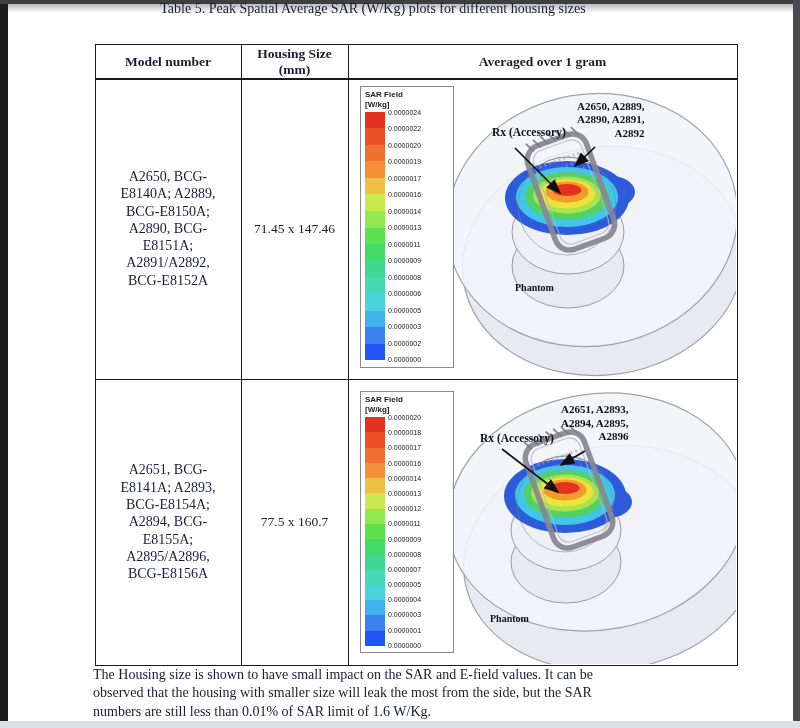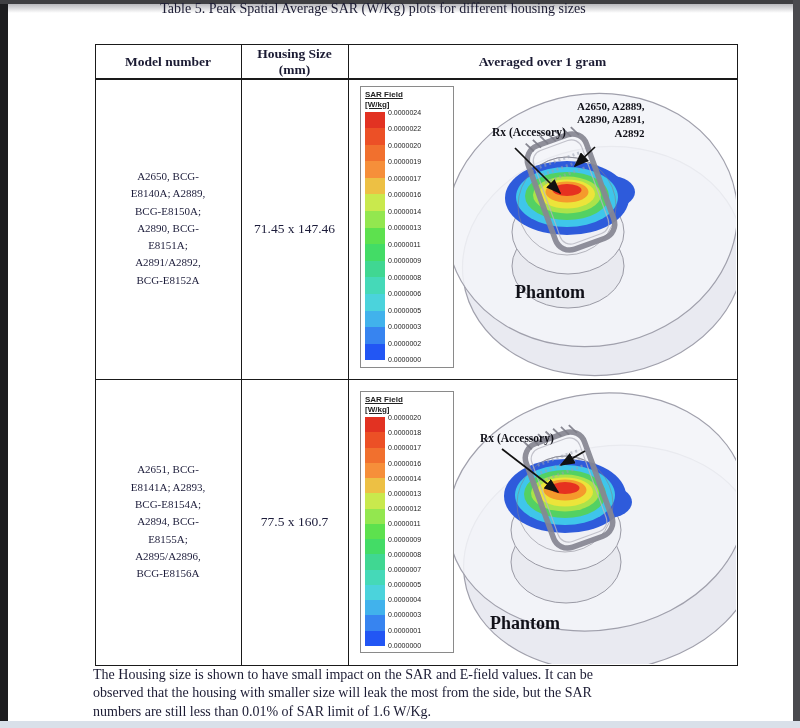--- a/index.html
+++ b/index.html
@@ -26,45 +26,45 @@
   .h1{top:33px;} .h2{top:333.5px;}
   .cell{position:absolute;display:flex;flex-direction:column;align-items:center;justify-content:center;text-align:center;}
   .hdr{font-weight:bold;font-size:13.5px;line-height:16px;}
   .hc1{left:0;top:0;width:144px;height:33px;}
   .hc2{left:146px;top:0;width:105px;height:33px;text-align:center;}
   .hc3{left:253px;top:0;width:387px;height:33px;}
   .mc1{left:0;top:34.5px;width:144px;height:298px;}
   .mc2{left:146px;top:34.5px;width:105px;height:298px;}
   .mc1b{left:0;top:335px;width:144px;height:284px;}
   .mc2b{left:146px;top:335px;width:105px;height:284px;}
-  .model{font-size:11px;line-height:17.3px;color:#1c1c3a;}
+  .model{font-size:14px;line-height:17.3px;color:#1c1c3a;}
   .housing{font-size:13.5px;color:#1c1c3a;text-align:center;}
   
   .sarcell{position:absolute;left:253px;width:387px;overflow:hidden;}
   .sar1{top:34.5px;height:298px;}
   .sar2{top:335px;height:284px;}
   .sarsvg{position:absolute;left:0;top:0;width:100%;height:100%;}
   
   .legend{position:absolute;left:11px;width:94px;background:#ffffff;border:1px solid #8a8a8a;
           box-sizing:border-box;display:flex;flex-direction:column;padding:3px 4px 6px 4px;
           font-family:"Liberation Sans",sans-serif;z-index:3;}
   .lg1{top:6px;height:282px;}
   .lg2{top:11px;height:262px;}
-  .legend-title,.legend-unit{font-size:8px;font-weight:bold;color:#222;line-height:10px;text-decoration:underline;}
+  .legend-title,.legend-unit{font-size:8px;font-weight:bold;color:#222;line-height:10px;}
   .legend-body{display:flex;flex:1;margin-top:2px;}
   .legend-bar{width:20px;display:flex;flex-direction:column;}
   .legend-seg{flex:1;}
   .legend-vals{flex:1;display:flex;flex-direction:column;justify-content:space-between;
                margin:-3px 0 -3px 3px;font-size:7px;color:#222;}
   .legend-val{line-height:7px;white-space:nowrap;}
   
   .figlabel{position:absolute;font-weight:bold;color:#101018;z-index:2;white-space:nowrap;}
   .devlabel{font-size:11px;line-height:13.5px;text-align:right;}
   .rxlabel{font-size:11.5px;}
-  .phlabel{font-size:18px;}
+  .phlabel{font-size:10px;}
 </style>
 </head>
 <body>
 
 <div class="edge-left"></div>
 <div class="edge-top"></div>
 <div class="edge-top-fade"></div>
 <div class="edge-right"></div>
 <div class="edge-bottom"></div>
 
@@ -287,20 +287,25 @@
             <div class="legend-val">0.0000007</div>
             <div class="legend-val">0.0000005</div>
             <div class="legend-val">0.0000004</div>
             <div class="legend-val">0.0000003</div>
             <div class="legend-val">0.0000001</div>
             <div class="legend-val">0.0000000</div>
           </div>
       </div>
     </div>
 
+    <div class="figlabel devlabel" style="left:212px;top:23px;">
+        <div>A2651, A2893,</div>
+        <div>A2894, A2895,</div>
+        <div>A2896</div>
+      </div>
     <div class="figlabel rxlabel" style="left:131px;top:52px;">Rx (Accessory)</div>
     <div class="figlabel phlabel" style="left:141px;top:233px;">Phantom</div>
   </div>
 </div>
 
 <div class="footer">
     <div>The Housing size is shown to have small impact on the SAR and E-field values. It can be</div>
     <div>observed that the housing with smaller size will leak the most from the side, but the SAR</div>
     <div>numbers are still less than 0.01% of SAR limit of 1.6 W/Kg.</div>
   </div>

